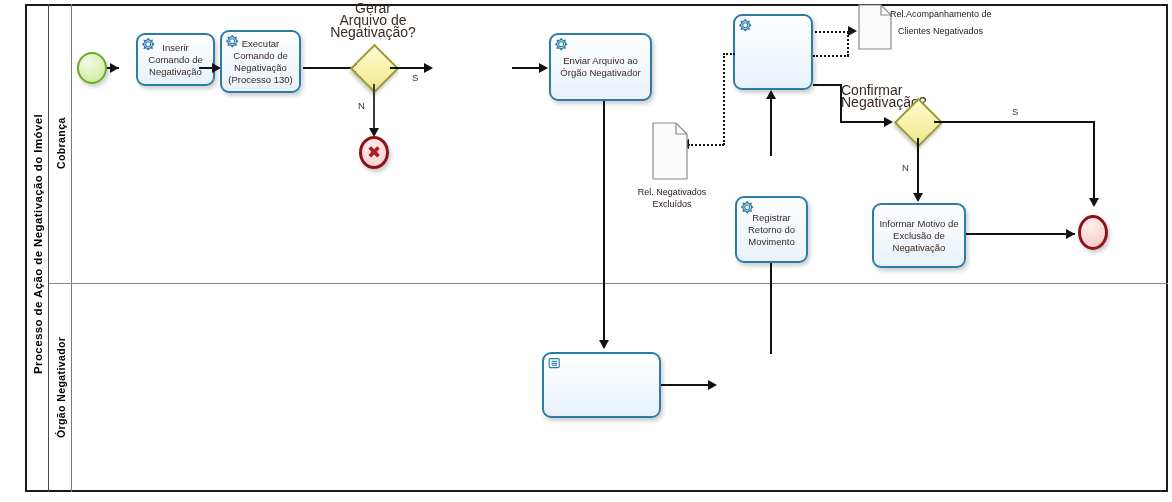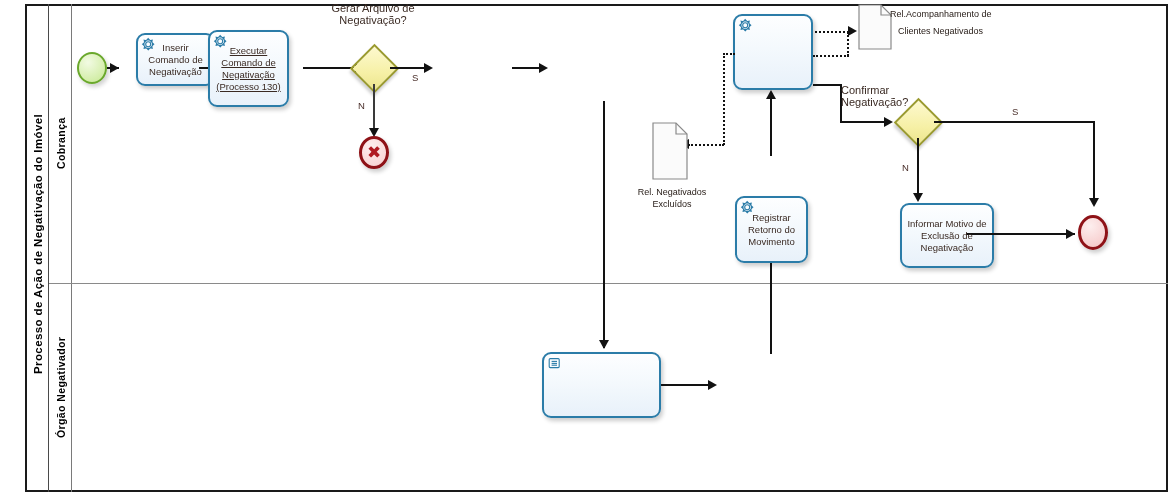--- a/index.html
+++ b/index.html
@@ -74,21 +74,21 @@
   .arw-u{border-left:5px solid transparent;border-right:5px solid transparent;
          border-bottom:9px solid #121212;}
   .dot-h{position:absolute;height:0;border-top:2px dotted #111;}
   .dot-v{position:absolute;width:0;border-left:2px dotted #111;}
   .arw-ro{border-top:5px solid transparent;border-bottom:5px solid transparent;
           border-left:9px solid #111;}
   .arw-lo{border-top:5px solid transparent;border-bottom:5px solid transparent;
           border-right:9px solid #111;}
 
   .flowlbl{position:absolute;font-size:9.5px;color:#4a2f2a;white-space:nowrap;}
-  .gwlbl{position:absolute;font-size:11px;color:#3a2a23;line-height:12px;
+  .gwlbl{position:absolute;font-size:14px;color:#3a2a23;line-height:12px;
          text-align:center;}
 </style>
 </head>
 <body>
 
 <div id="canvas">
 
   <div class="pool-frame"></div>
   <div class="pool-title-col"></div>
   <div class="lane-label-col"></div>
@@ -116,21 +116,21 @@
         <path d="M3.2 11.2 L3.6 9.3 L5.1 10.8 Z"></path>
         <path d="M11.2 3.2 L10.8 5.1 L9.3 3.6 Z"></path>
       </g>
     </svg>
     <span class="lbl">Inserir Comando de Negativação</span>
   </div>
 
   <div class="ln lh" style="left:199px;top:67px;width:16px;"></div>
   <div class="arw arw-r" style="left:212px;top:63px;"></div>
 
-  <div class="task" style="left:208px;top:30px;width:81px;height:77px;text-decoration:underline;">
+  <div class="task" style="left:220px;top:30px;width:81px;height:63px;">
     <svg class="tico" viewBox="0 0 16 16">
       <g fill="none" stroke="#2b7ca8" stroke-width="1.1">
         <circle cx="7.2" cy="7.2" r="2.5"></circle>
         <path d="M7.2 1.6 L8.5 3.0 L5.9 3.0 Z"></path>
         <path d="M7.2 12.8 L8.5 11.4 L5.9 11.4 Z"></path>
         <path d="M1.6 7.2 L3.0 8.5 L3.0 5.9 Z"></path>
         <path d="M12.8 7.2 L11.4 8.5 L11.4 5.9 Z"></path>
         <path d="M3.2 3.2 L5.1 3.6 L3.6 5.1 Z"></path>
         <path d="M11.2 11.2 L9.3 10.8 L10.8 9.3 Z"></path>
         <path d="M3.2 11.2 L3.6 9.3 L5.1 10.8 Z"></path>
@@ -157,20 +157,36 @@
   <div class="flowlbl" style="left:358px;top:100px;">N</div>
 
   <div class="ev ev-term" style="left:359px;top:136px;">
     <span class="xmark">✖</span>
   </div>
 
 
   <div class="ln lh" style="left:512px;top:67px;width:34px;"></div>
   <div class="arw arw-r" style="left:539px;top:63px;"></div>
 
+  <div class="task" style="left:549px;top:33px;width:103px;height:68px;">
+    <svg class="tico" viewBox="0 0 16 16">
+      <g fill="none" stroke="#2b7ca8" stroke-width="1.1">
+        <circle cx="7.2" cy="7.2" r="2.5"></circle>
+        <path d="M7.2 1.6 L8.5 3.0 L5.9 3.0 Z"></path>
+        <path d="M7.2 12.8 L8.5 11.4 L5.9 11.4 Z"></path>
+        <path d="M1.6 7.2 L3.0 8.5 L3.0 5.9 Z"></path>
+        <path d="M12.8 7.2 L11.4 8.5 L11.4 5.9 Z"></path>
+        <path d="M3.2 3.2 L5.1 3.6 L3.6 5.1 Z"></path>
+        <path d="M11.2 11.2 L9.3 10.8 L10.8 9.3 Z"></path>
+        <path d="M3.2 11.2 L3.6 9.3 L5.1 10.8 Z"></path>
+        <path d="M11.2 3.2 L10.8 5.1 L9.3 3.6 Z"></path>
+      </g>
+    </svg>
+    <span class="lbl">Enviar Arquivo ao Órgão Negativador</span>
+  </div>
 
   <div class="ln lv" style="left:603px;top:101px;height:247px;"></div>
   <div class="arw arw-d" style="left:599px;top:340px;"></div>
 
   <div class="task" style="left:542px;top:352px;width:119px;height:66px;">
     <svg class="tico" viewBox="0 0 16 16">
       <g fill="none" stroke="#2b7ca8" stroke-width="1.1">
         <rect x="2.2" y="2.6" width="10" height="9" rx="1"></rect>
         <line x1="4.6" y1="5.4" x2="10" y2="5.4"></line>
         <line x1="4.6" y1="7.4" x2="10" y2="7.4"></line>
@@ -262,21 +278,21 @@
 
   <div class="ln lh" style="left:934px;top:121px;width:161px;"></div>
   <div class="ln lv" style="left:1093px;top:121px;height:83px;"></div>
   <div class="arw arw-d" style="left:1089px;top:198px;"></div>
   <div class="flowlbl" style="left:1012px;top:106px;">S</div>
 
   <div class="ln lv" style="left:917px;top:138px;height:62px;"></div>
   <div class="arw arw-d" style="left:913px;top:193px;"></div>
   <div class="flowlbl" style="left:902px;top:162px;">N</div>
 
-  <div class="task" style="left:872px;top:203px;width:94px;height:65px;margin-left:28px;">
+  <div class="task" style="left:872px;top:203px;width:94px;height:65px;">
     <span class="lbl">Informar Motivo de Exclusão de Negativação</span>
   </div>
 
   <div class="ln lh" style="left:966px;top:233px;width:109px;"></div>
   <div class="arw arw-r" style="left:1066px;top:229px;"></div>
 
   <div class="ev ev-end" style="left:1078px;top:215px;"></div>
 
 </div>
 

